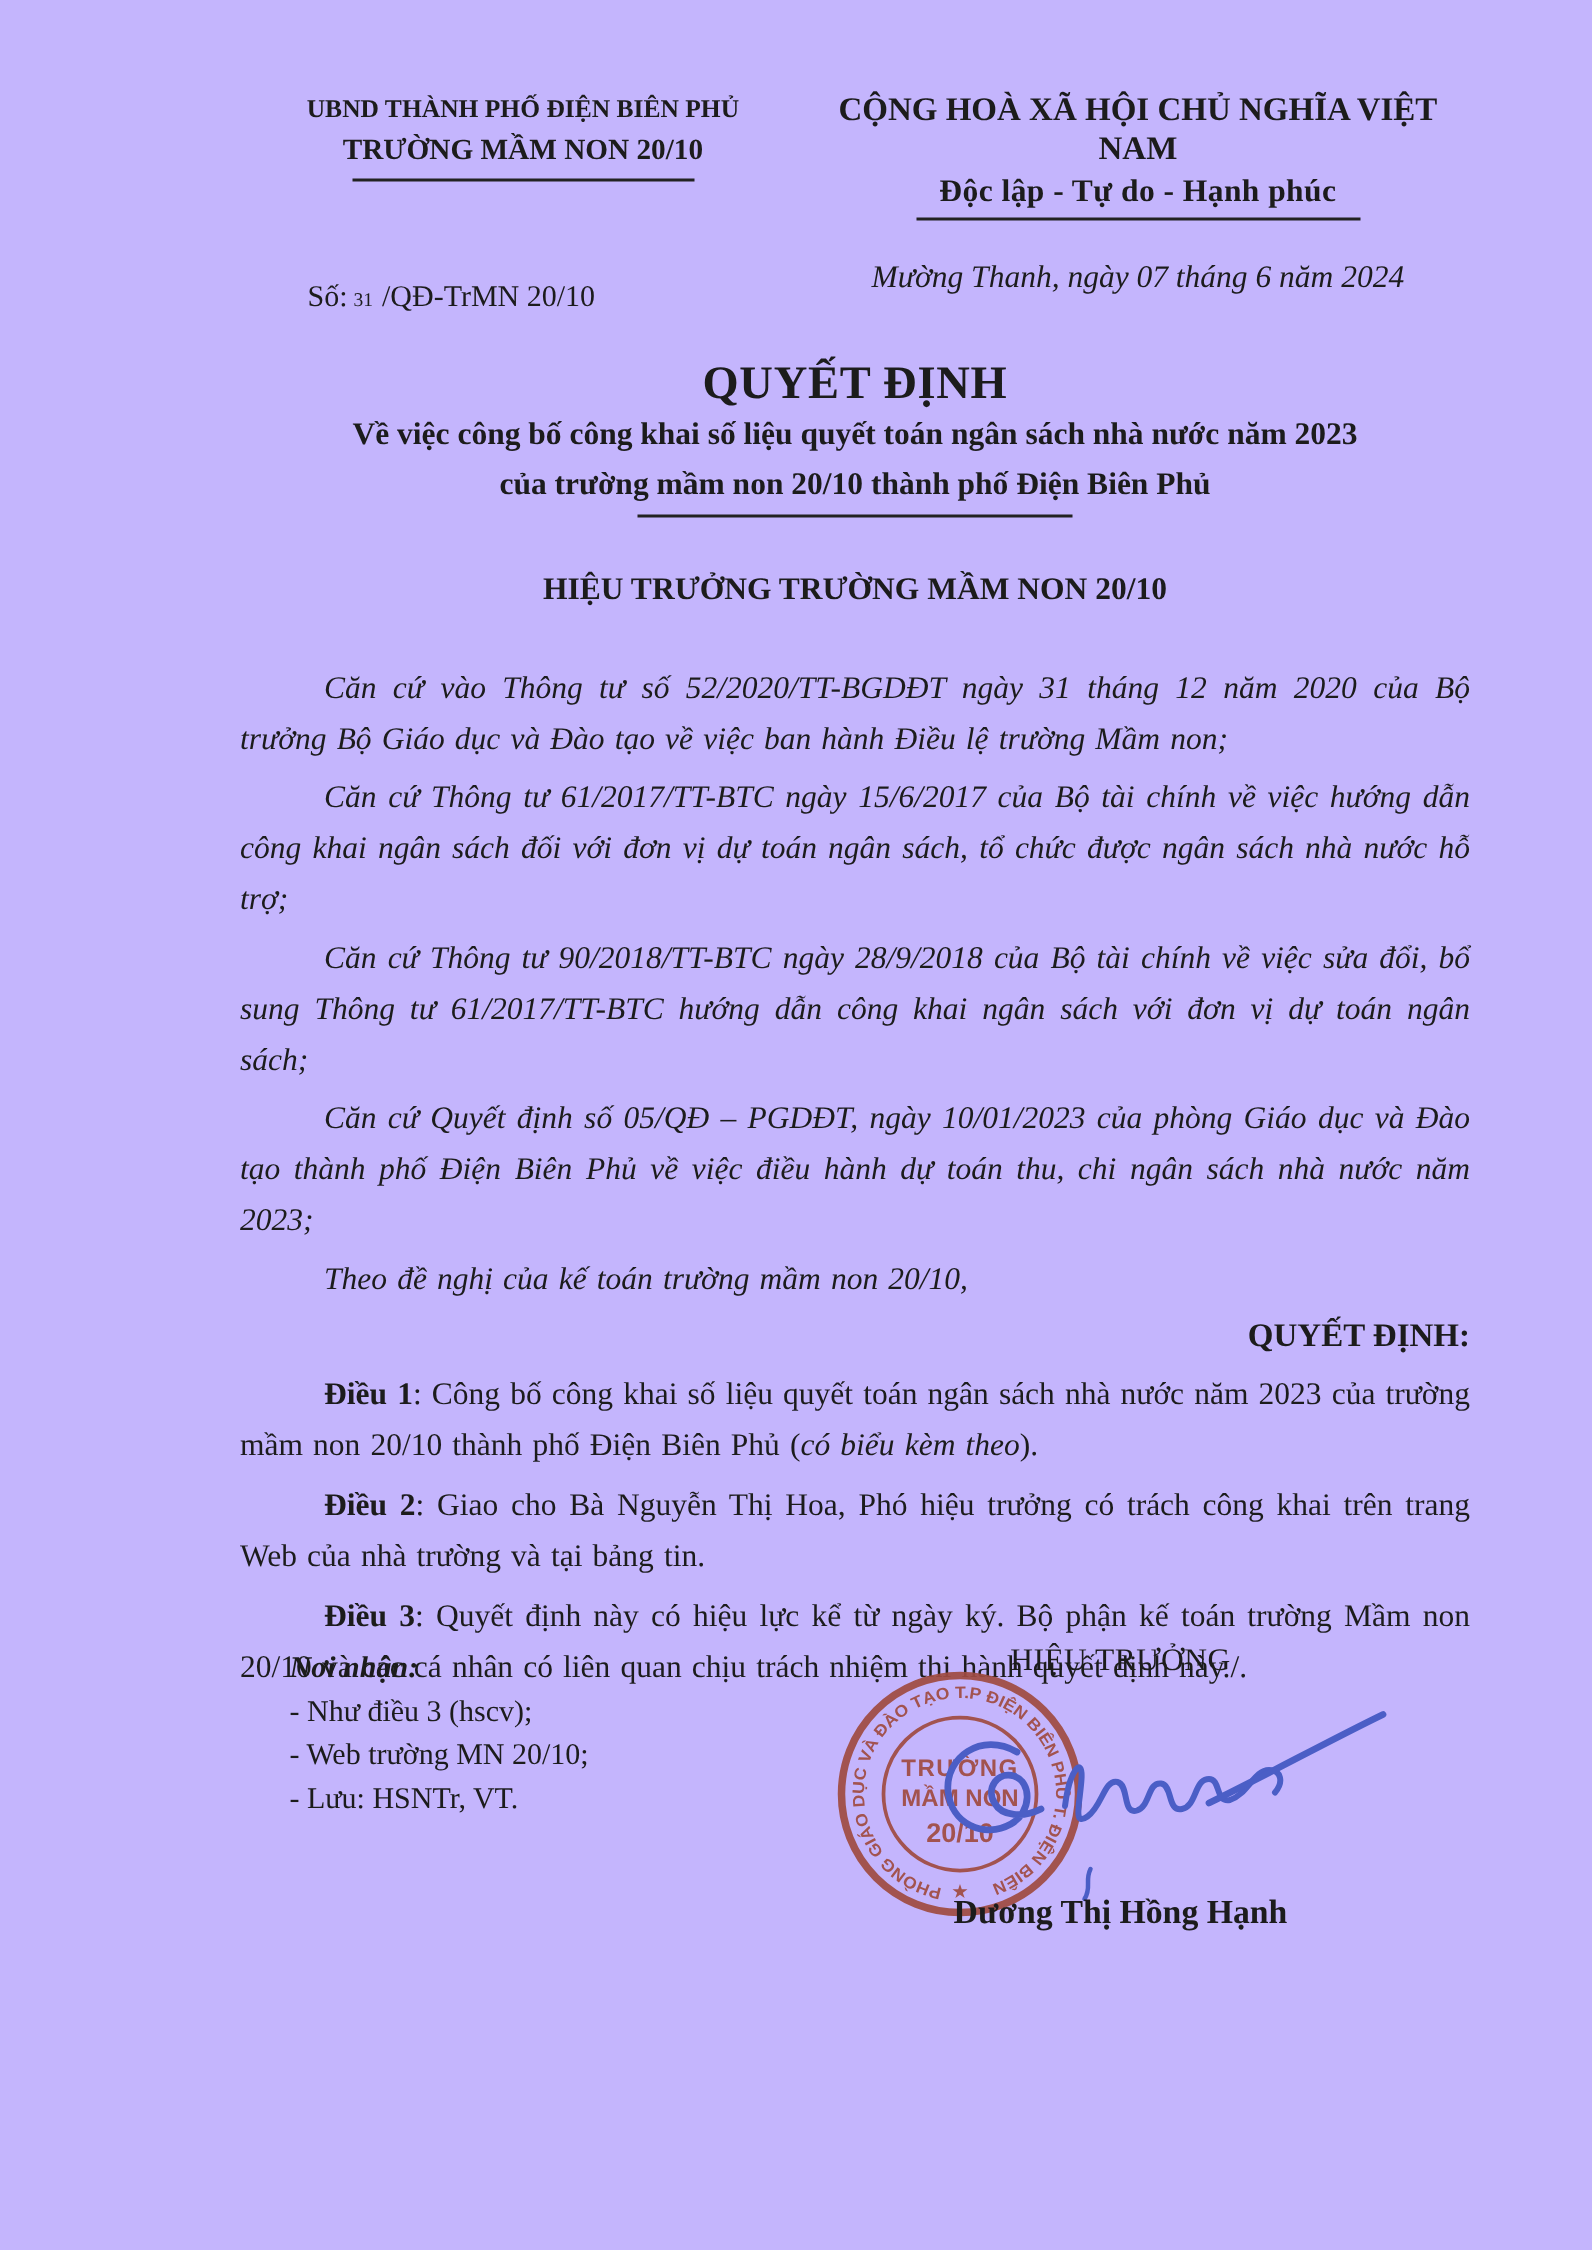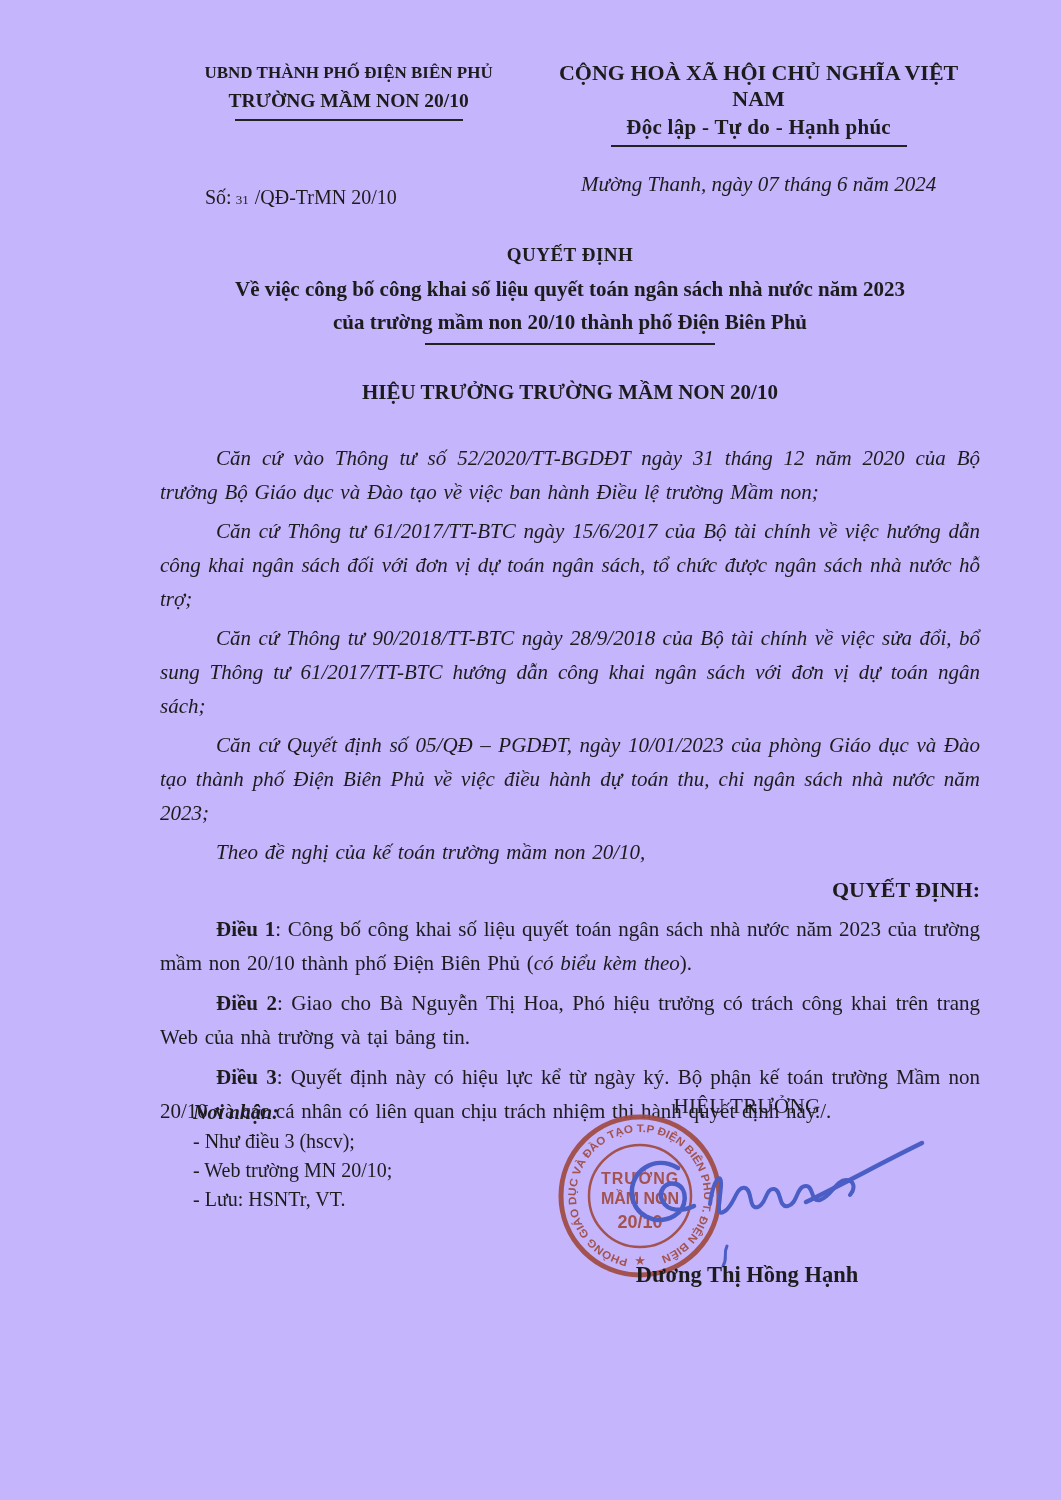--- a/index.html
+++ b/index.html
@@ -38,21 +38,21 @@
   .hdr-rule{border-bottom:2px solid #222;margin:3px auto 0 auto;}
   .rule-org{width:228px;}
   .rule-motto{width:296px;}
   
   .meta{display:flex;margin-top:22px;font-size:20px;line-height:30px;}
   .doc-number{width:46%;padding-left:45px;white-space:nowrap;}
   .doc-number .num{display:inline-block;padding:0 6px 0 4px;font-size:13px;margin-top:16px;}
   .place-date{width:54%;text-align:center;font-style:italic;font-size:21px;white-space:nowrap;}
   
   .title-block{margin-top:24px;text-align:center;}
-  .title-main{font-weight:bold;font-size:19px;line-height:32px;letter-spacing:.5px;}
+  .title-main{font-weight:bold;font-size:31px;line-height:32px;letter-spacing:.5px;}
   .title-sub{font-weight:bold;font-size:21px;line-height:30px;margin-top:3px;}
   .title-rule{width:290px;border-bottom:2px solid #222;margin:6px auto 0 auto;}
   .authority{margin-top:32px;text-align:center;font-weight:bold;font-size:21px;line-height:30px;}
   
   .preamble{margin-top:34px;}
   .para{
     font-size:21px;
     line-height:34px;
     text-align:justify;
     text-indent:56px;

